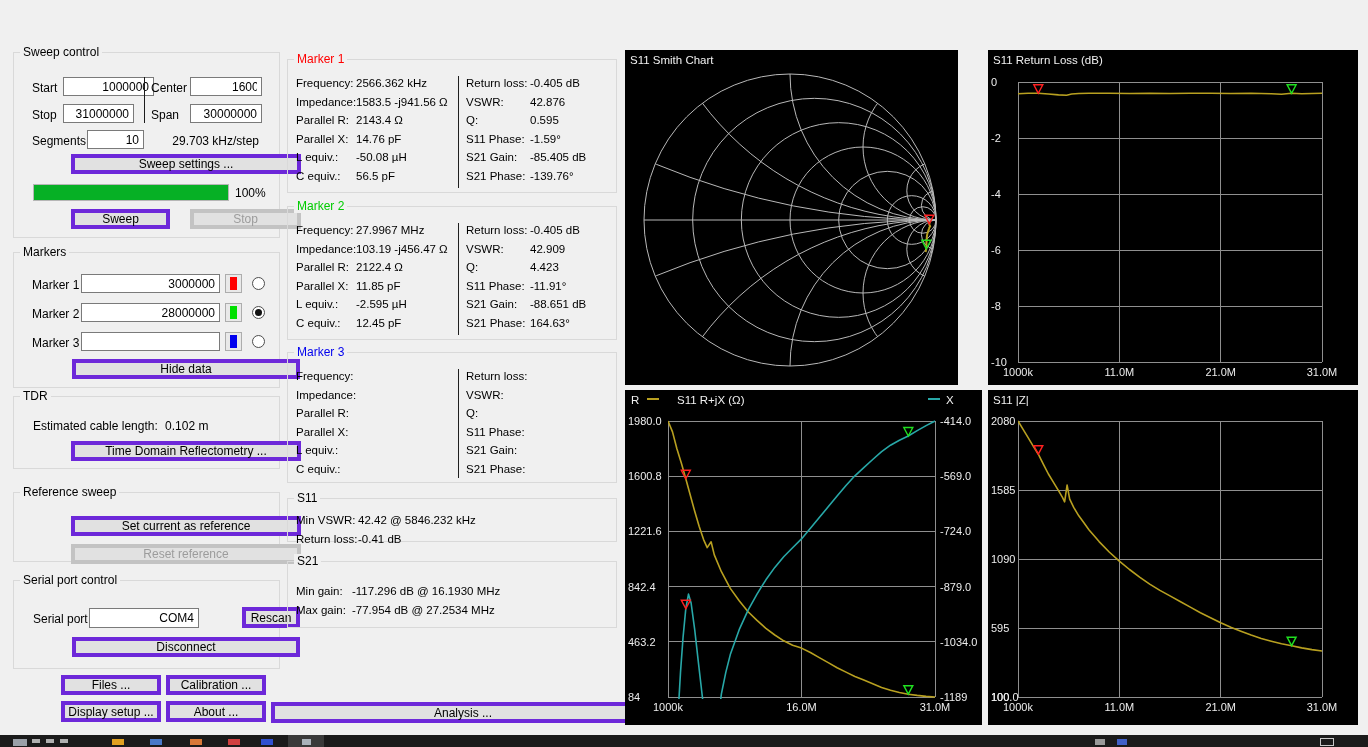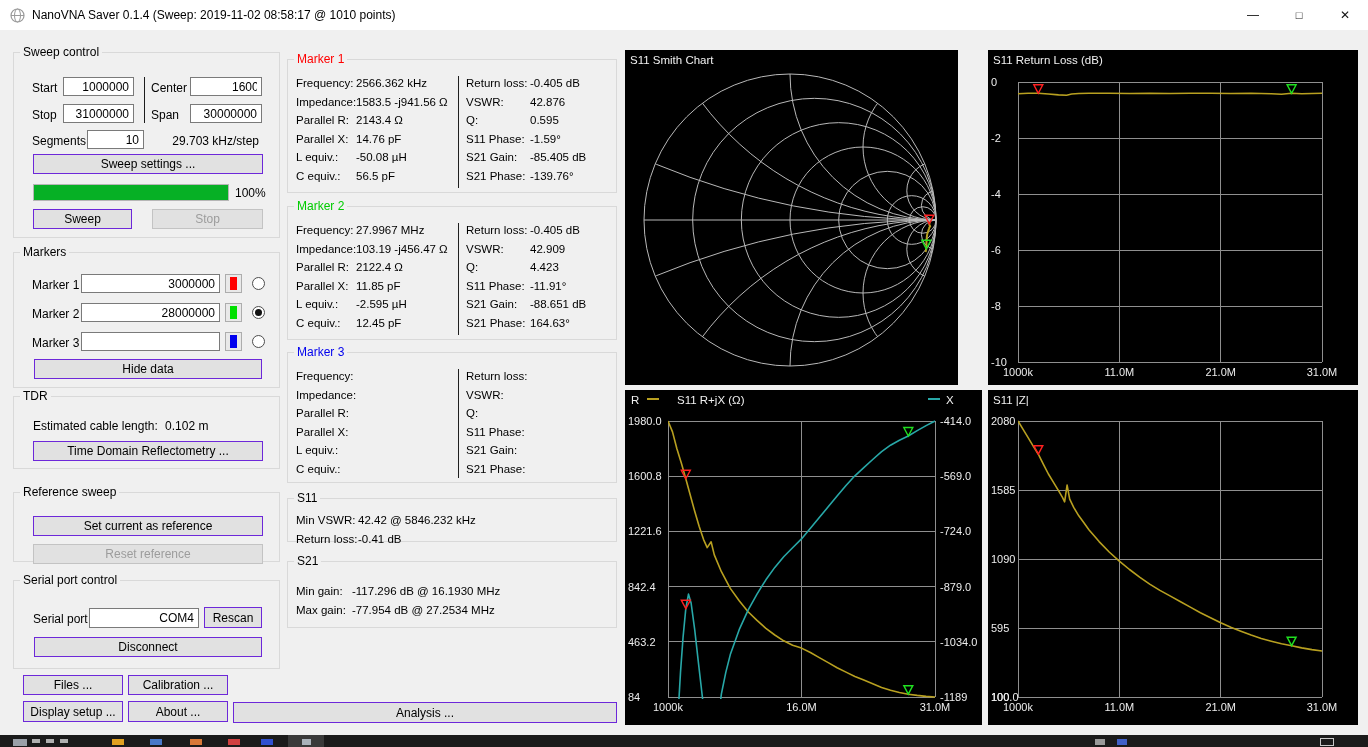--- a/index.html
+++ b/index.html
@@ -6,22 +6,22 @@
   *{box-sizing:border-box;}
   .app{position:relative;width:1368px;height:747px;font-family:"Liberation Sans","DejaVu Sans",sans-serif;
        background:#f0f0f0;outline:1px solid #5a5a5a;overflow:hidden;color:#000;}
   .titlebar{position:absolute;left:0;top:0;width:1368px;height:30px;background:#ffffff;}
   .title-text{position:absolute;left:32px;top:8px;font-size:12px;color:#000;white-space:nowrap;}
   .win-ctl{position:absolute;top:0;width:46px;height:30px;display:flex;align-items:center;justify-content:center;
            font-size:12px;color:#111;}
   .gbox{position:absolute;border:1px solid #d9d9d9;}
   .gt{position:absolute;top:-8px;left:6px;background:#f0f0f0;padding:0 3px;font-size:12px;line-height:14px;white-space:nowrap;}
   .lbl{position:absolute;font-size:12px;white-space:nowrap;}
-  .btn{position:absolute;background:#e1e1e1;border:1px solid #6d28d9;font-size:12px;display:flex;align-items:center;
-       justify-content:center;white-space:nowrap;cursor:default;}
+  .btn{position:absolute;background:#e1e1e1;border:4px solid #6d28d9;font-size:12px;display:flex;align-items:center;
+       justify-content:center;white-space:nowrap;cursor:default;margin-left:38px;}
   .btn.disabled{color:#9c9c9c;border-color:#c3c3c3;}
   .inp{position:absolute;background:#fff;border:1px solid #7a7a7a;font-size:12px;text-align:right;padding:0 4px;
        font-family:inherit;outline:none;}
   .sep-v{position:absolute;width:1px;background:#1c1c1c;}
   .ptrack{position:absolute;border:1px solid #b6b6b6;background:#e6e6e6;}
   .pfill{height:100%;background:#06b025;}
   .swatch{position:absolute;border:1px solid #adadad;background:#e9e9e9;display:flex;align-items:center;justify-content:center;}
   .swatch-color{width:7px;height:13px;}
   .radio{position:absolute;width:13px;height:13px;border:1px solid #4d4d4d;border-radius:50%;background:#fff;}
   .radio.on::after{content:'';display:block;width:7px;height:7px;margin:2px;background:#111;border-radius:50%;}
@@ -40,36 +40,25 @@
   .dash{position:absolute;width:12px;height:2px;z-index:2;}
   
   .taskbar{position:absolute;left:0;top:735px;width:1368px;height:12px;background:#1b1b1b;}
   .tb-el{position:absolute;}
 </style>
 </head>
 <body>
 
 <div class="app">
 
-  <div class="titlebar">
-    <svg width="15" height="15" style="position:absolute;left:10px;top:8px">
-      <circle cx="7.5" cy="7.5" r="6.5" fill="none" stroke="#9a9a9a" stroke-width="1.2"></circle>
-      <ellipse cx="7.5" cy="7.5" rx="3" ry="6.5" fill="none" stroke="#9a9a9a" stroke-width="1"></ellipse>
-      <line x1="1" y1="7.5" x2="14" y2="7.5" stroke="#9a9a9a" stroke-width="1"></line>
-    </svg>
-    <span class="title-text">NanoVNA Saver 0.1.4 (Sweep: 2019-11-02 08:58:17 @ 1010 points)</span>
-    <div class="win-ctl" style="left:1230px">—</div>
-    <div class="win-ctl" style="left:1276px;font-size:11px">□</div>
-    <div class="win-ctl" style="left:1322px">✕</div>
-  </div>
 
   <div class="gbox" style="left:13px;top:52px;width:267px;height:186px">
     <span class="gt">Sweep control</span>
     <span class="lbl" style="left:18px;top:28px">Start</span>
-    <input class="inp" style="left: 49px; top: 24px; width: 71px; height: 19px;" value="1000000">
+    <input class="inp" style="left: 49px; top: 24px; width: 91px; height: 19px;" value="1000000">
     <div class="sep-v" style="left:130px;top:24px;height:46px"></div>
     <span class="lbl" style="left:137px;top:28px">Center</span>
     <input class="inp" style="left: 176px; top: 24px; width: 72px; height: 19px; padding-left: 41px;" value="16000000">
     <span class="lbl" style="left:18px;top:55px">Stop</span>
     <input class="inp" style="left: 49px; top: 51px; width: 71px; height: 19px;" value="31000000">
     <span class="lbl" style="left:137px;top:55px">Span</span>
     <input class="inp" style="left: 176px; top: 51px; width: 72px; height: 19px;" value="30000000">
     <span class="lbl" style="left:18px;top:81px">Segments</span>
     <input class="inp" style="left: 73px; top: 77px; width: 57px; height: 19px;" value="10">
     <span class="lbl" style="right:20px;top:81px">29.703 kHz/step</span>

